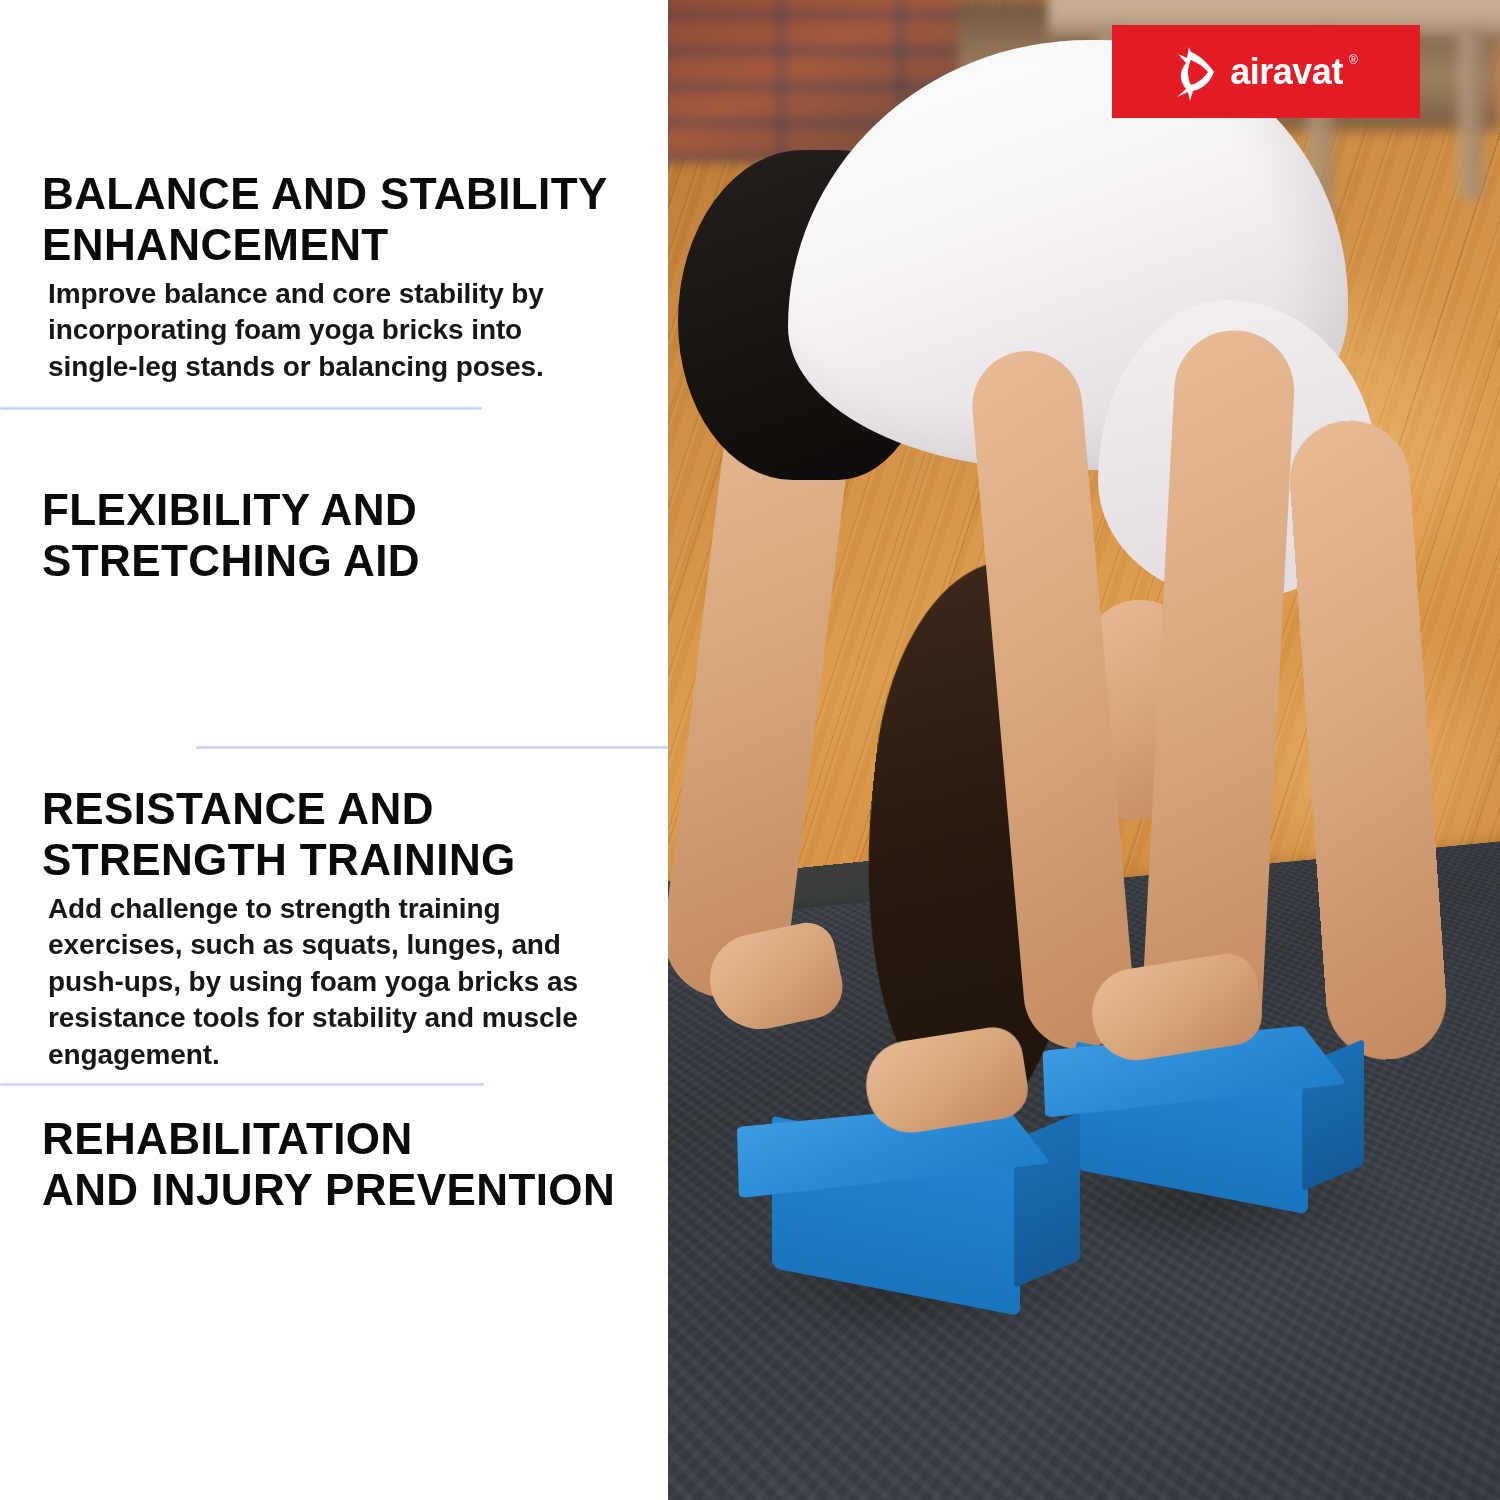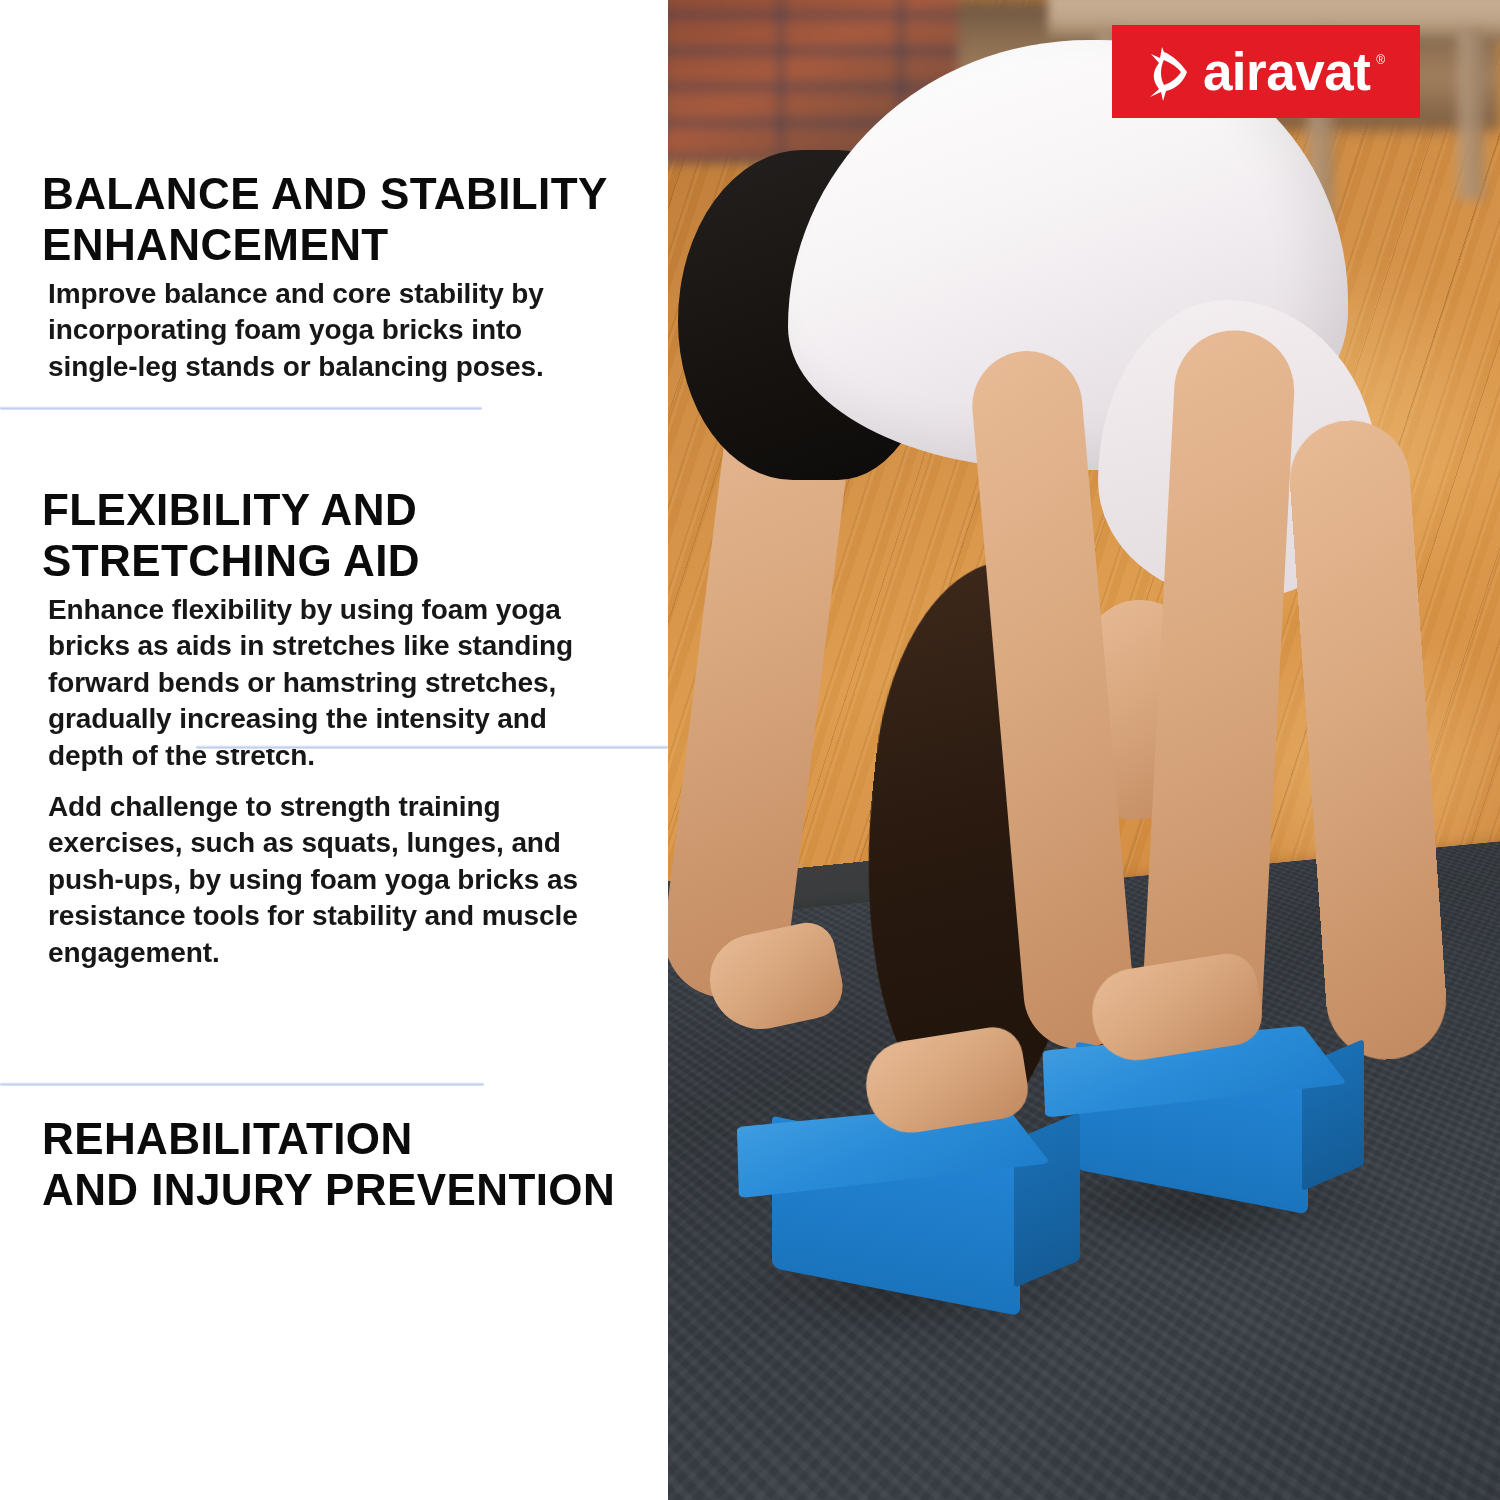--- a/index.html
+++ b/index.html
@@ -255,21 +255,21 @@
     left:444px;top:25px;width:308px;height:93px;
     background:#e21b24;
     display:flex;align-items:center;justify-content:center;
     gap:6px;z-index:40;
   }
   .logo-mark{width:50px;height:58px;flex:0 0 50px;}
   .logo-word{
     color:#ffffff;
     font-family:"Liberation Sans", sans-serif;
     font-weight:700;
-    font-size:53px;
+    font-size:36px;
     letter-spacing:-0.5px;
     line-height:1;
   }
   .logo-tm{
     color:#ffffff;font-size:12px;align-self:flex-start;margin-top:28px;
   }
 </style>
 </head>
 <body>
 
@@ -282,29 +282,26 @@
 ENHANCEMENT</h2>
       <p>Improve balance and core stability by
 incorporating foam yoga bricks into
 single-leg stands or balancing poses.</p>
     </div>
     <div class="divider d1"></div>
 
     <div class="block b2">
       <h2>FLEXIBILITY AND
 STRETCHING AID</h2>
-      <p>Enhance flexibility by using foam yoga
-bricks as aids in stretches like standing
-forward bends or hamstring stretches,
-gradually increasing the intensity and
-depth of the stretch.</p>
     </div>
     <div class="divider d2"></div>
 
     <div class="block b3">
+      <h2>RESISTANCE AND
+STRENGTH TRAINING</h2>
       <p>Add challenge to strength training
 exercises, such as squats, lunges, and
 push-ups, by using foam yoga bricks as
 resistance tools for stability and muscle
 engagement.</p>
     </div>
     <div class="divider d3"></div>
 
     <div class="block b4">
       <h2>REHABILITATION

